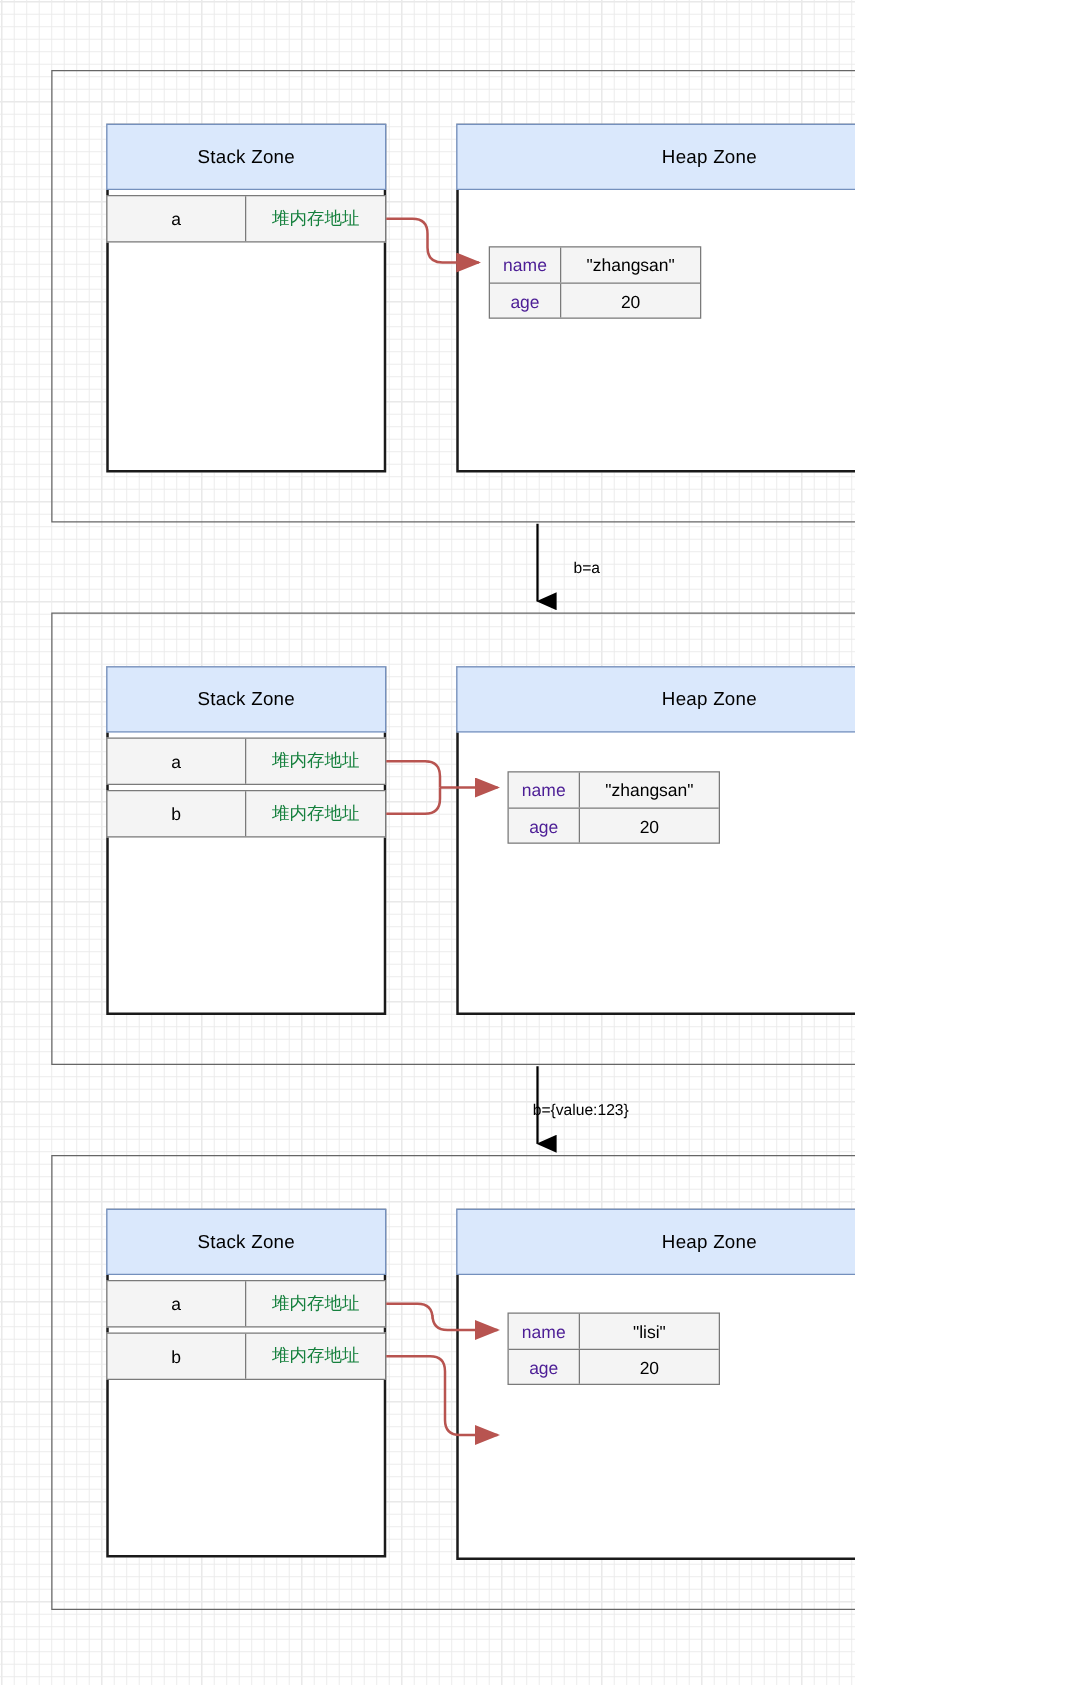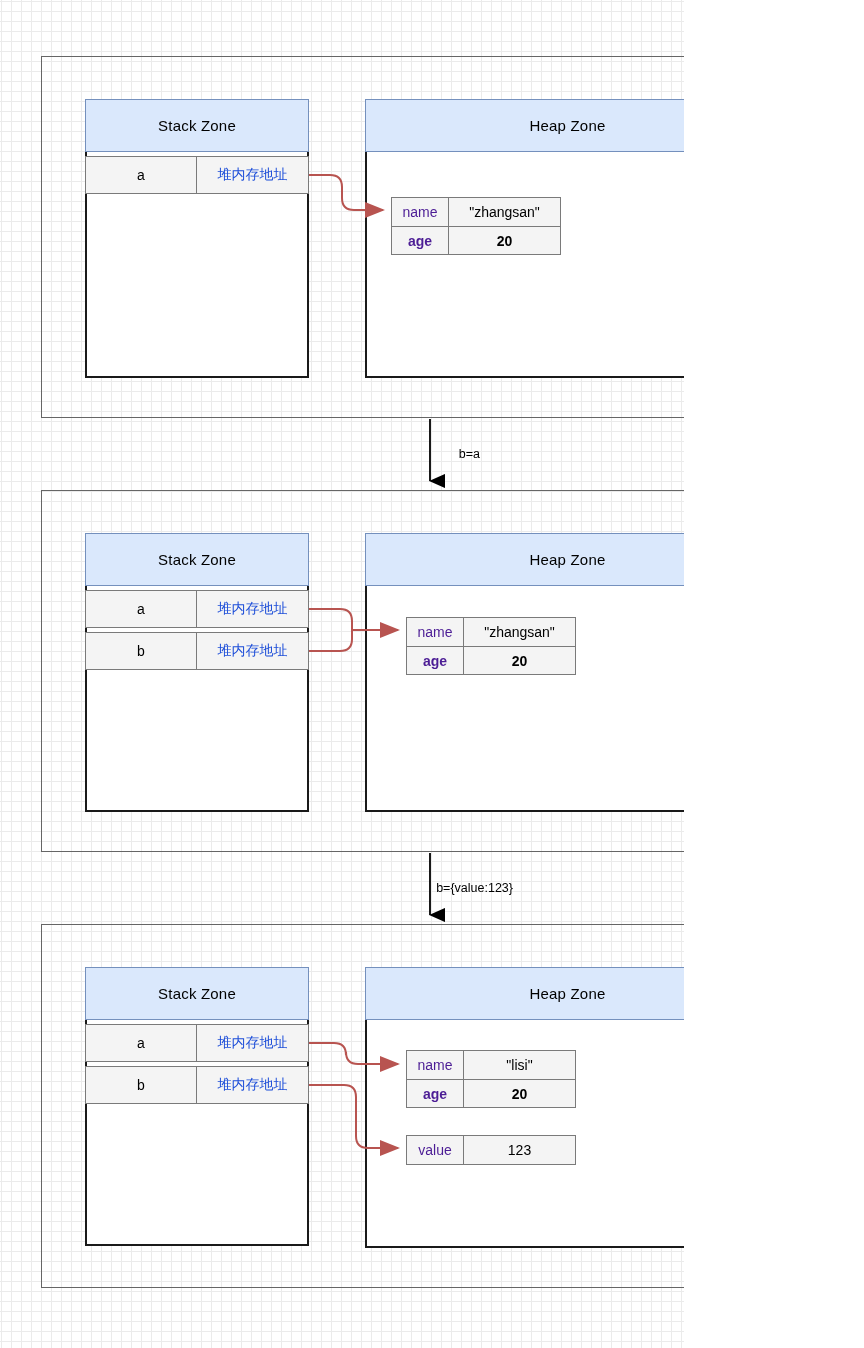--- a/index.html
+++ b/index.html
@@ -73,38 +73,37 @@
     color: #000;
     border-right: 1.4px solid #7a7a7a;
   }
   .stack-row .cell-val {
     box-sizing: border-box;
     flex: 1;
     display: flex;
     align-items: center;
     justify-content: center;
     font-size: 14px;
-    color: #1d4ed8;
+    color: #15803d;
   }
 
   
   .obj-table {
     position: absolute;
     box-sizing: border-box;
     border: 1.4px solid #7a7a7a;
     background: #f4f4f4;
   }
   .obj-row {
     box-sizing: border-box;
     display: flex;
     height: 28px;
   }
   .obj-row + .obj-row {
     border-top: 1.4px solid #7a7a7a;
-    font-weight: bold;
   }
   .obj-row .k {
     box-sizing: border-box;
     display: flex;
     align-items: center;
     justify-content: center;
     font-size: 14px;
     color: #4c1d95;
     border-right: 1.4px solid #7a7a7a;
   }
@@ -211,26 +210,20 @@
     <div class="zone-header" style="width:405px; height:53px;">Heap Zone</div>
   </div>
   <div class="obj-table" style="left:406px; top:1050px; width:170px;">
     <div class="obj-row">
       <div class="k" style="width:57px;">name</div>
       <div class="v">"lisi"</div>
     </div>
     <div class="obj-row">
       <div class="k" style="width:57px;">age</div>
       <div class="v">20</div>
-    </div>
-  </div>
-  <div class="obj-table" style="left:406px; top:1135px; width:170px;">
-    <div class="obj-row">
-      <div class="k" style="width:57px;">value</div>
-      <div class="v">123</div>
     </div>
   </div>
 
   <svg class="overlay" viewBox="0 0 864 1348">
     <defs>
       <marker id="arrowRed" markerWidth="10" markerHeight="8" refX="9" refY="4" orient="auto" markerUnits="strokeWidth">
         <path d="M0,0 L10,4 L0,8 z" fill="#b85450"></path>
       </marker>
       <marker id="arrowBlack" markerWidth="8" markerHeight="9" refX="4" refY="8.5" orient="auto" markerUnits="strokeWidth">
         <path d="M0,0 L8,0 L4,9 z" fill="#000000"></path>
@@ -245,15 +238,15 @@
 
     <path d="M309,1043 L334,1043 Q346,1043 346,1055 L346,1052 Q346,1064 358,1064 L398,1064" fill="none" stroke="#b85450" stroke-width="2" marker-end="url(#arrowRed)"></path>
 
     <path d="M309,1085 L344,1085 Q356,1085 356,1097 L356,1136 Q356,1148 368,1148 L398,1148" fill="none" stroke="#b85450" stroke-width="2" marker-end="url(#arrowRed)"></path>
 
     <line x1="430" y1="419" x2="430" y2="481" stroke="#000000" stroke-width="1.8" marker-end="url(#arrowBlack)"></line>
     <line x1="430" y1="853" x2="430" y2="915" stroke="#000000" stroke-width="1.8" marker-end="url(#arrowBlack)"></line>
   </svg>
 
   <div class="flow-label" style="left:380px; top:447px; width:100px;">b=a</div>
-  <div class="flow-label" style="left:363px; top:881px; width:150px;">b={value:123}</div>
+  <div class="flow-label" style="left:353px; top:881px; width:150px;">b={value:123}</div>
 
 </div>
 
 </body></html>

